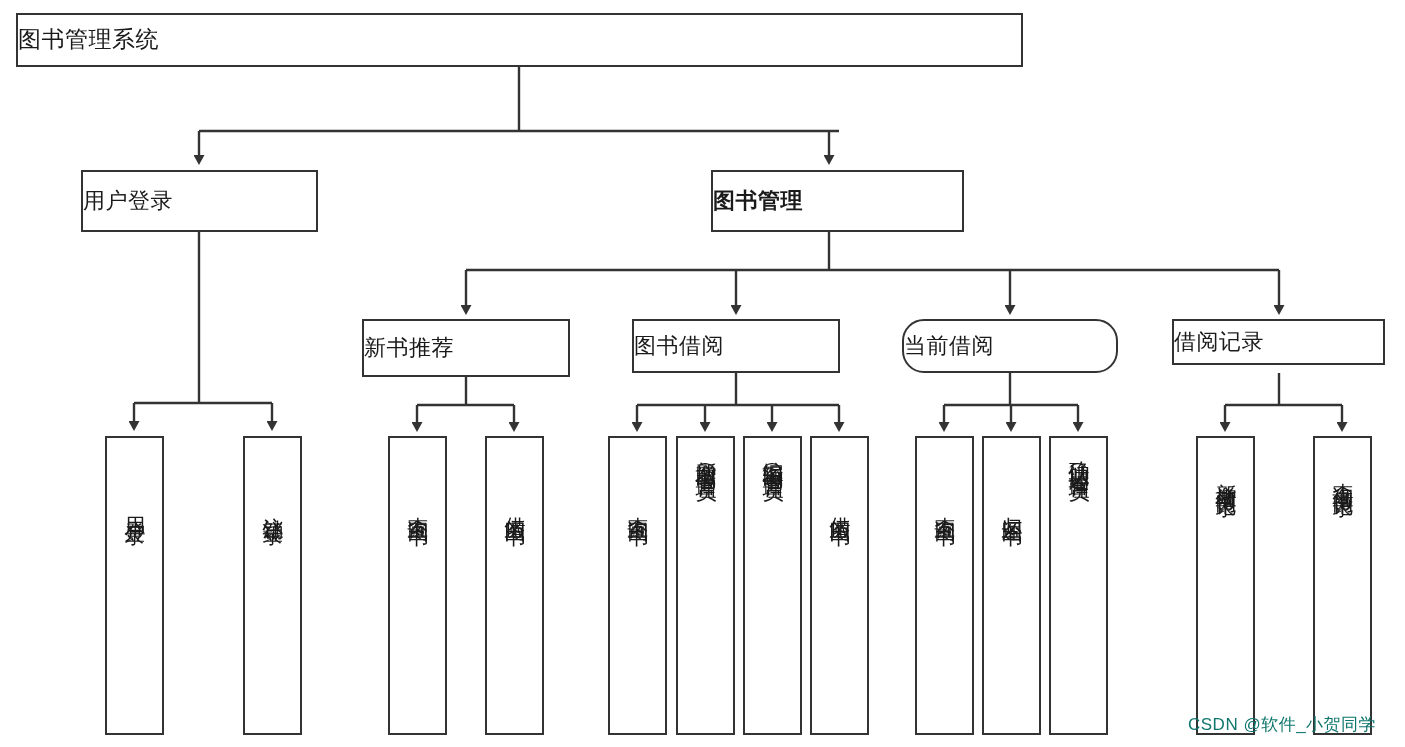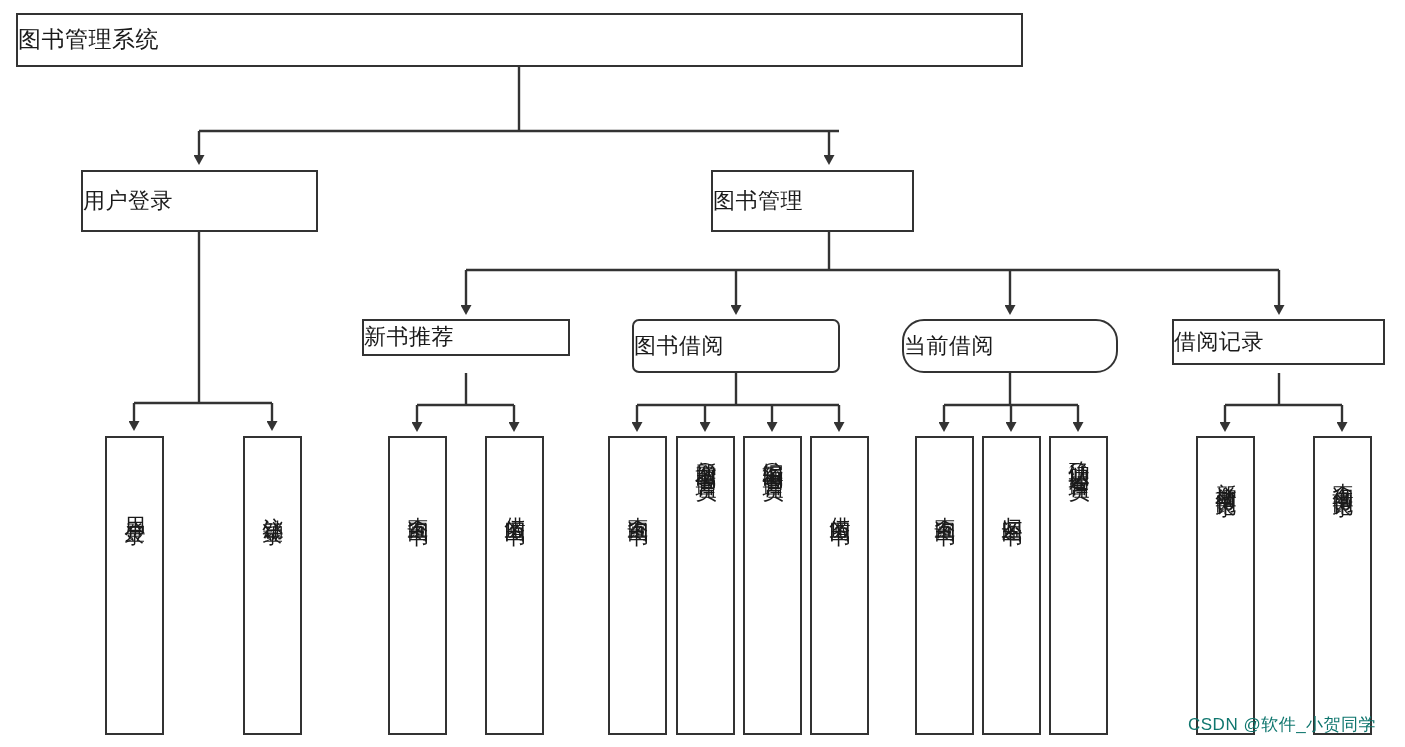--- a/index.html
+++ b/index.html
@@ -117,28 +117,28 @@
     </g>
   </svg>
 
   <div class="node horiz root" style="left:16px;top:13px;width:1007px;height:54px;">
     <span class="label">图书管理系统</span>
   </div>
 
   <div class="node horiz" style="left:81px;top:170px;width:237px;height:62px;">
     <span class="label">用户登录</span>
   </div>
-  <div class="node horiz" style="left:711px;top:170px;width:203px;height:62px;">
+  <div class="node horiz" style="left:711px;top:170px;width:253px;height:62px;font-weight:bold;">
     <span class="label">图书管理</span>
   </div>
 
-  <div class="node horiz" style="left:362px;top:319px;width:208px;height:37px;">
+  <div class="node horiz" style="left:362px;top:319px;width:208px;height:58px;">
     <span class="label">新书推荐</span>
   </div>
-  <div class="node horiz" style="left:632px;top:319px;width:208px;height:54px;border-radius:7px;">
+  <div class="node horiz" style="left:632px;top:319px;width:208px;height:54px;">
     <span class="label">图书借阅</span>
   </div>
   <div class="node horiz" style="left:902px;top:319px;width:216px;height:54px;border-radius:22px;">
     <span class="label">当前借阅</span>
   </div>
   <div class="node horiz" style="left:1172px;top:319px;width:213px;height:46px;">
     <span class="label">借阅记录</span>
   </div>
 
   <div class="node vert" style="left:105px;top:436px;width:59px;height:299px;padding-top:62px;">

